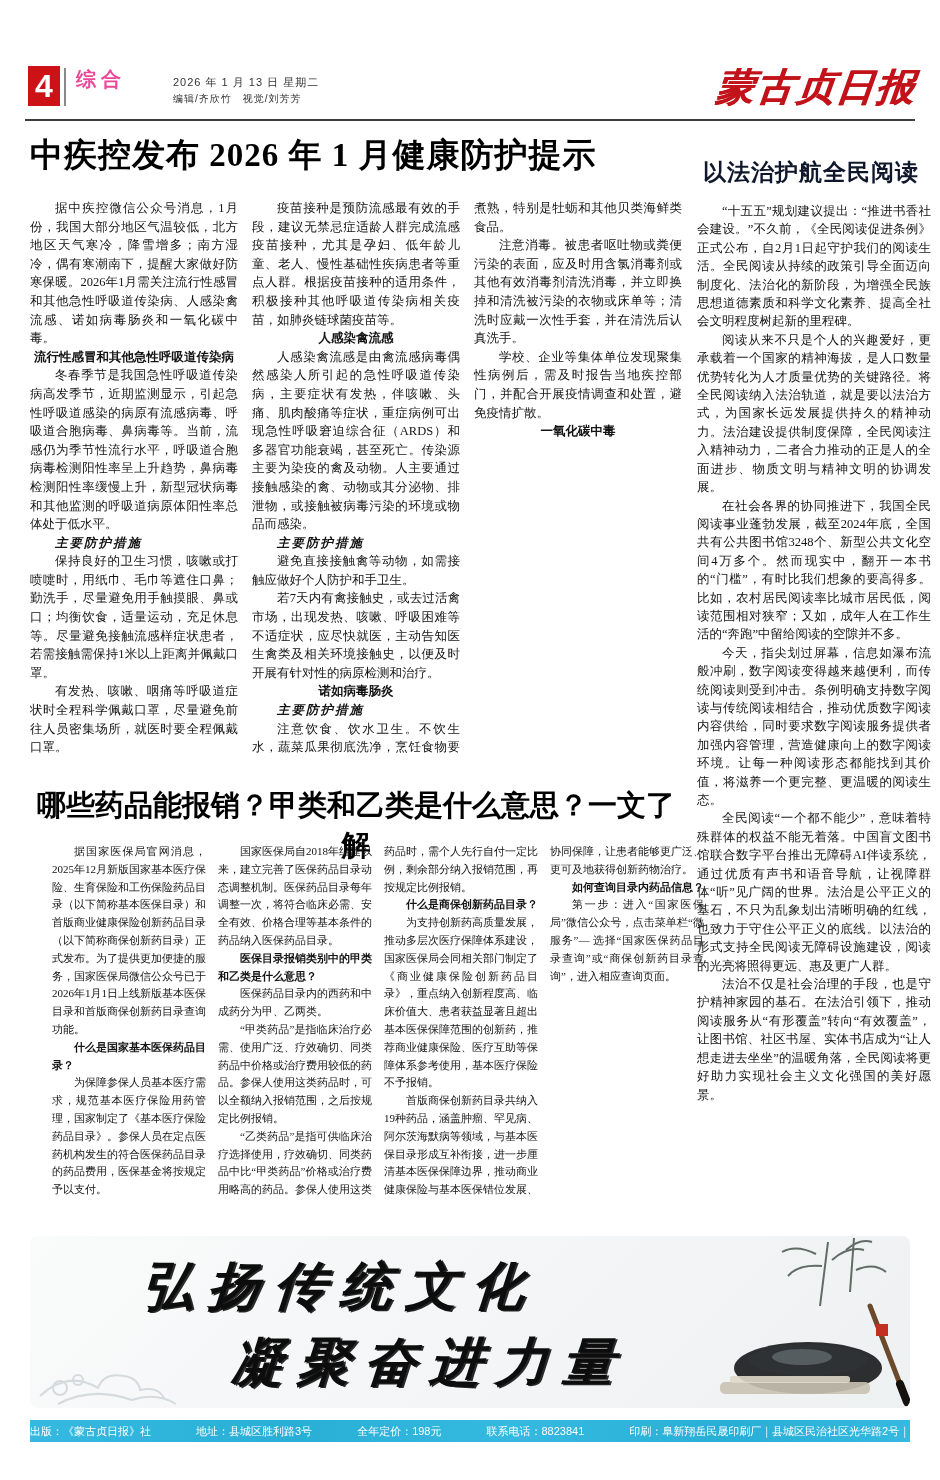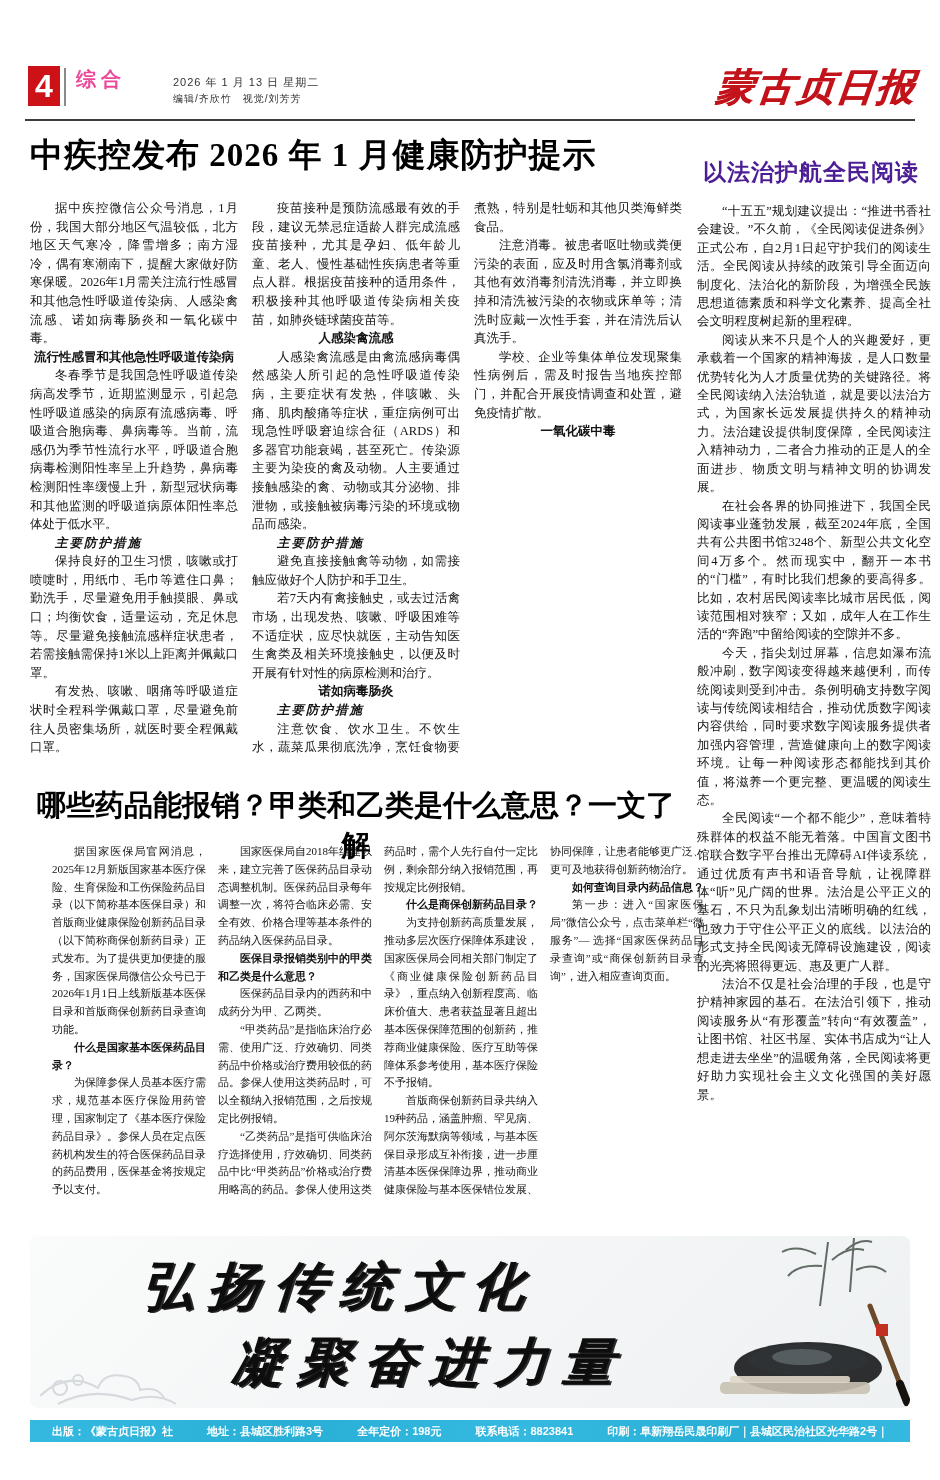--- a/index.html
+++ b/index.html
@@ -18,21 +18,21 @@
            font-family:"Liberation Sans","DejaVu Sans",sans-serif;}
   .masthead{position:absolute;right:24px;top:62px;font-size:38px;font-weight:bold;font-style:italic;
             color:#c2121a;transform:skewX(-6deg);letter-spacing:2px;text-shadow:1px 0 0 #c2121a;}
   .toprule{position:absolute;left:25px;top:119px;width:890px;height:2px;background:#3c3c3c;}
   
   .headline1{position:absolute;left:30px;top:133px;width:652px;font-weight:bold;
              font-size:33px;letter-spacing:1px;color:#000;}
   .headline2{position:absolute;left:30px;top:786px;width:652px;text-align:center;font-weight:bold;
              font-size:29px;color:#000;}
   .headline3{position:absolute;left:692px;top:157px;width:238px;text-align:center;font-weight:bold;
-             font-size:23px;letter-spacing:1px;color:#4c1d95;}
+             font-size:23px;letter-spacing:1px;color:#0f172a;}
   
   .artbody{text-align:justify;color:#141414;}
   .artbody p{margin:0;}
   .body3col{position:absolute;left:30px;top:199px;width:652px;height:580px;
             column-count:3;column-gap:14px;column-fill:auto;overflow:hidden;
             font-size:12.5px;line-height:18.6px;}
   .body4col{position:absolute;left:30px;top:843px;width:652px;height:368px;
             column-count:4;column-gap:12px;column-fill:auto;overflow:hidden;
             font-size:11px;line-height:17.8px;margin-left:22px;}
   .body1col{position:absolute;left:697px;top:202px;width:234px;height:1010px;overflow:hidden;
@@ -46,22 +46,22 @@
           background:linear-gradient(135deg,#fafbfb 0%,#f3f5f6 55%,#eef1f2 100%);}
   .banner-art{position:absolute;right:0;top:0;width:340px;height:172px;}
   .banner-cloud{position:absolute;left:0;bottom:0;width:260px;height:90px;opacity:.55;}
   .cal1{position:absolute;left:112px;top:16px;font-size:52px;font-weight:bold;font-style:italic;
         letter-spacing:14px;color:#0d0d0d;transform:skewX(-4deg);text-shadow:2px 1px 0 #2a2a2a;}
   .cal2{position:absolute;left:202px;top:92px;font-size:52px;font-weight:bold;font-style:italic;
         letter-spacing:14px;color:#0d0d0d;transform:skewX(-4deg);text-shadow:2px 1px 0 #2a2a2a;}
   
   .footer{position:absolute;left:30px;top:1420px;width:880px;height:22px;background:#2eb3dc;
           background:linear-gradient(90deg,#35b9e0 0%,#29afd6 30%,#35b9e0 55%,#29afd6 80%,#35b9e0 100%);
-          color:#fff;font-family:"Liberation Sans","DejaVu Sans",sans-serif;font-size:11px;font-weight:bold;
-          display:flex;align-items:center;justify-content:space-between;padding:0 22px;box-sizing:border-box;
+          color:#fff;font-family:"Liberation Sans","DejaVu Sans",sans-serif;font-size:11px;font-weight:normal;
+          display:flex;align-items:center;justify-content:space-between;padding:0 0;box-sizing:border-box;
           white-space:nowrap;}
 </style>
 </head>
 <body>
 
 <div class="page">
 
   <div class="pagenum">4</div>
   <div class="hdr-div"></div>
   <div class="section">综合</div>

